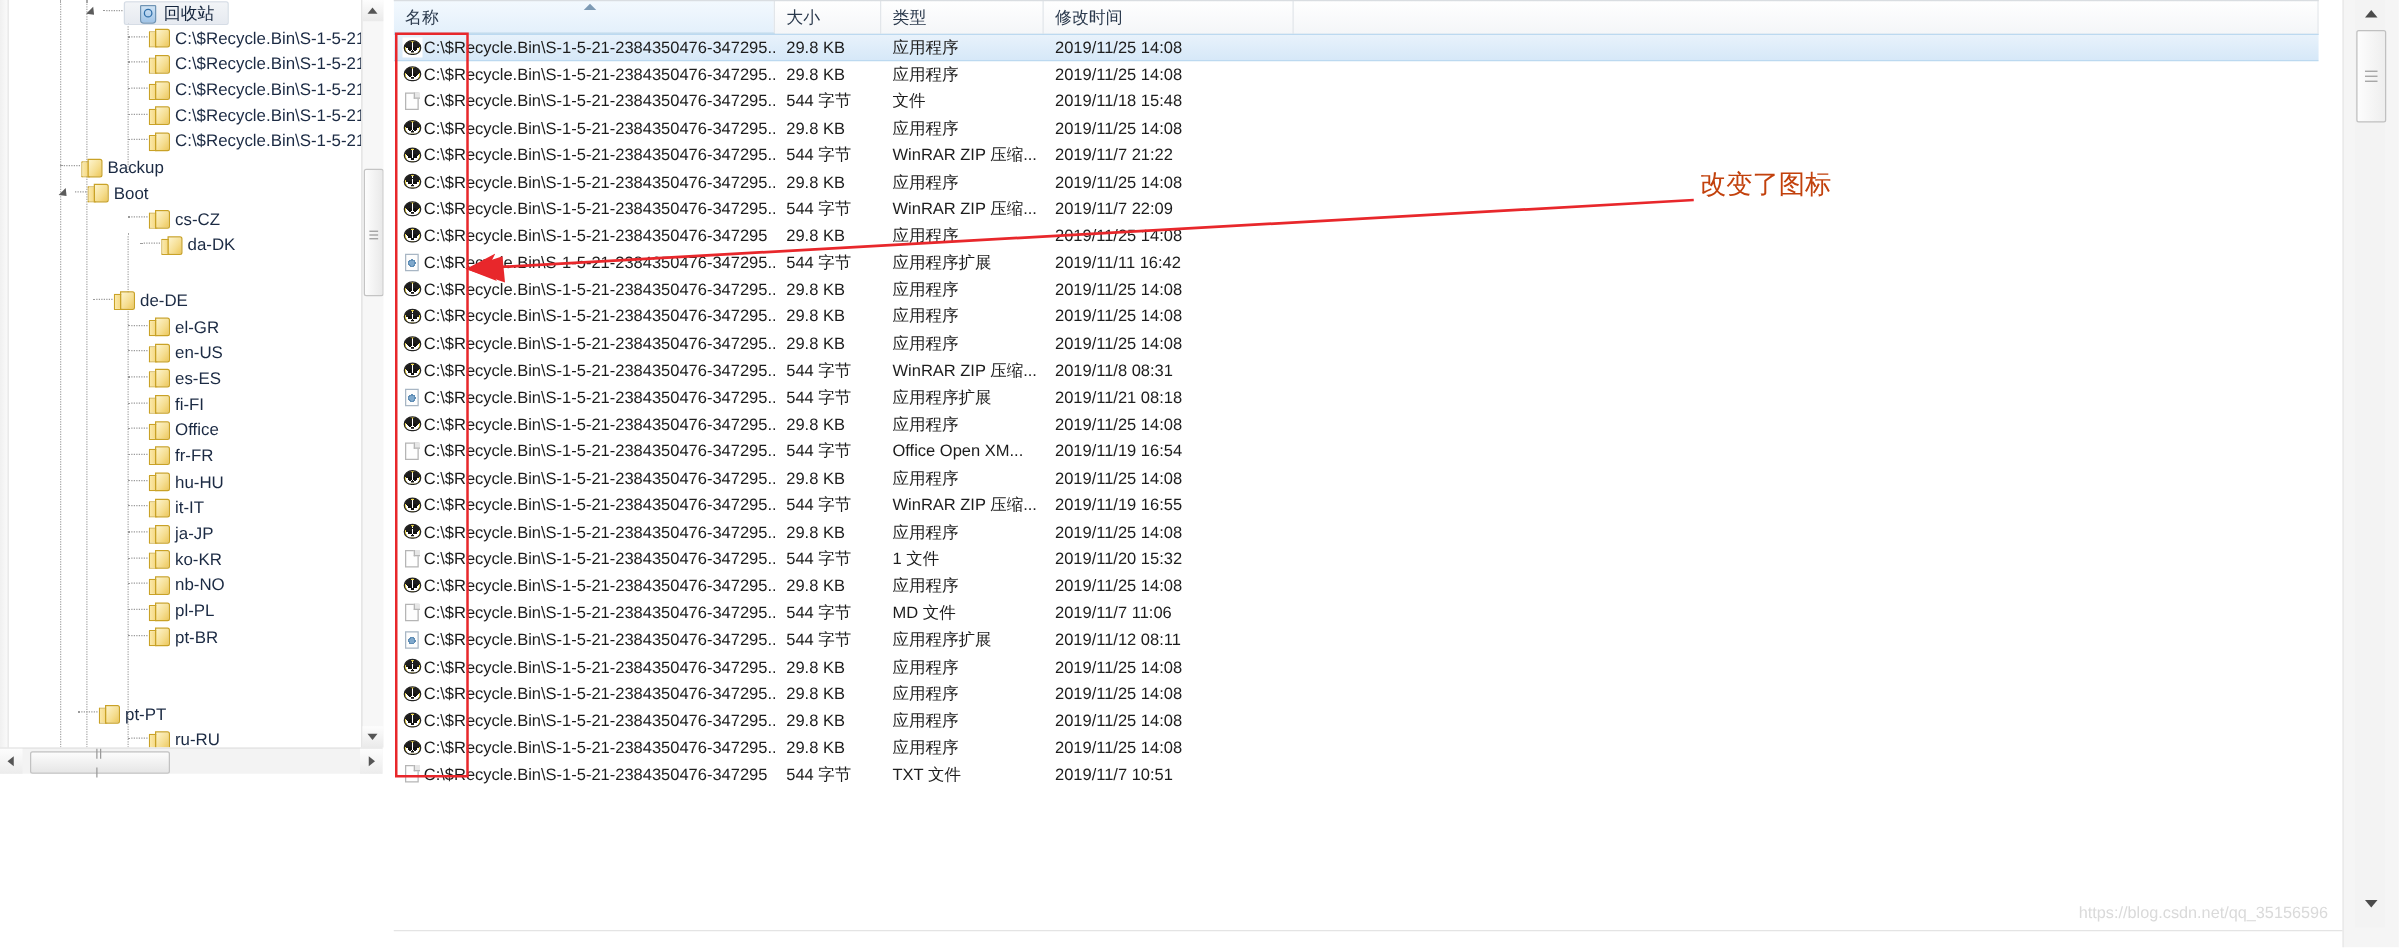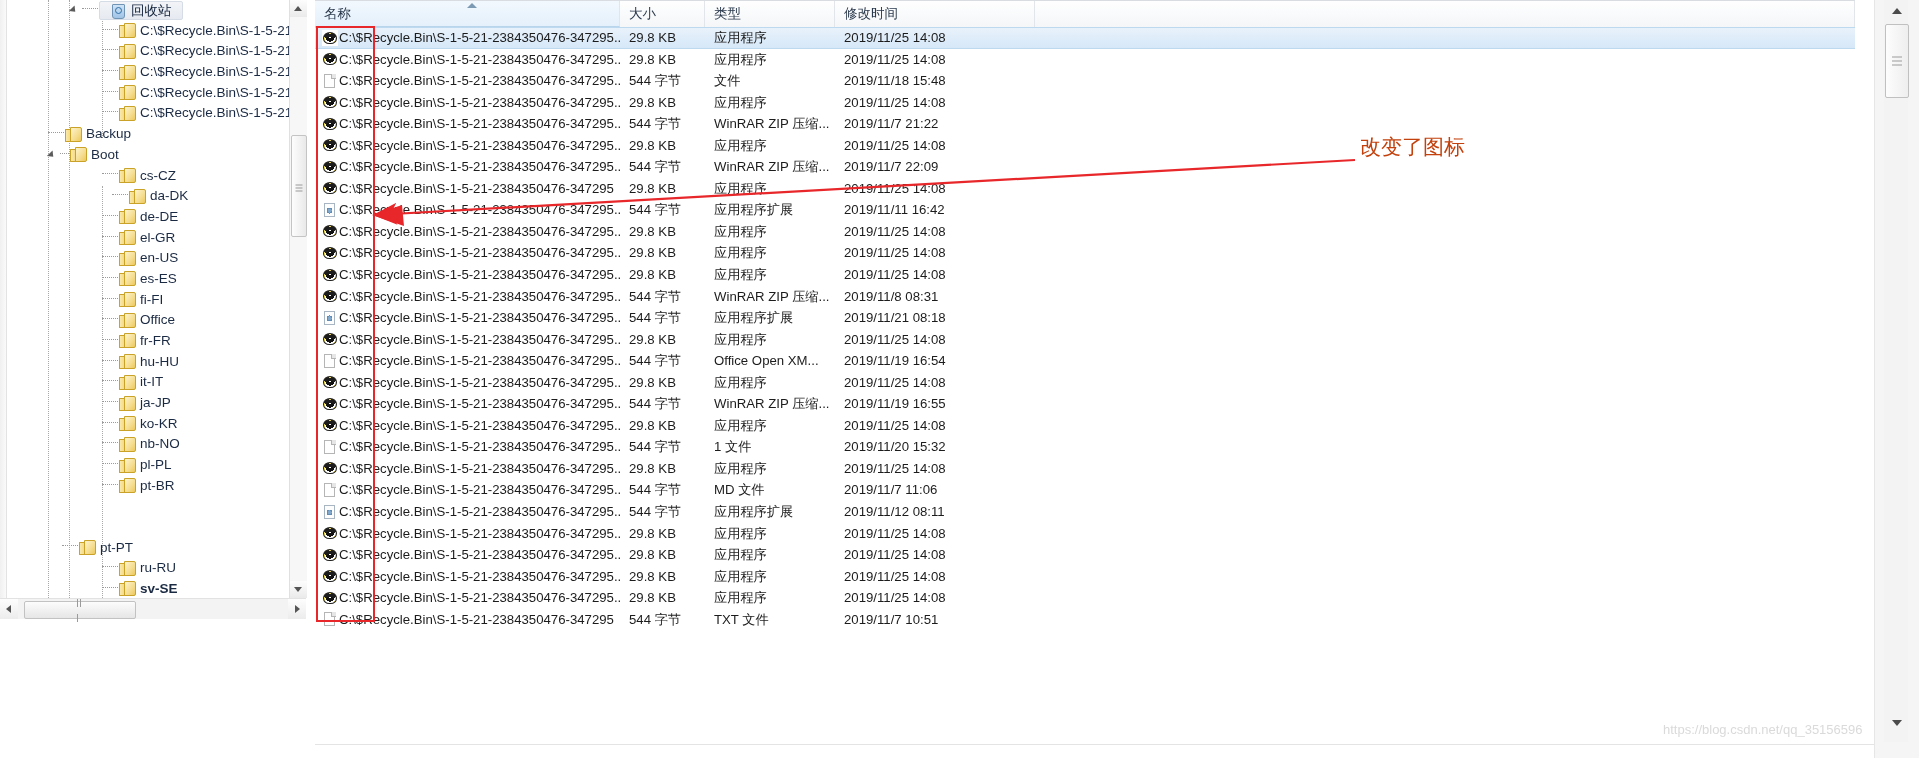--- a/index.html
+++ b/index.html
@@ -277,21 +277,21 @@
           <div class="tree-row sel" style="padding-left:64px;"><span class="twisty open"></span><span class="dots"></span><span class="lbl"><span class="recyclebin"></span><span>回收站</span></span></div>
           <div class="tree-row" style="padding-left:96px;"><span class="dots"></span><span class="folder"></span><span class="lbl">C:\$Recycle.Bin\S-1-5-21-23</span></div>
           <div class="tree-row" style="padding-left:96px;"><span class="dots"></span><span class="folder"></span><span class="lbl">C:\$Recycle.Bin\S-1-5-21-23</span></div>
           <div class="tree-row" style="padding-left:96px;"><span class="dots"></span><span class="folder"></span><span class="lbl">C:\$Recycle.Bin\S-1-5-21-23</span></div>
           <div class="tree-row" style="padding-left:96px;"><span class="dots"></span><span class="folder"></span><span class="lbl">C:\$Recycle.Bin\S-1-5-21-23</span></div>
           <div class="tree-row" style="padding-left:96px;"><span class="dots"></span><span class="folder"></span><span class="lbl">C:\$Recycle.Bin\S-1-5-21-23</span></div>
           <div class="tree-row" style="padding-left:42px;"><span class="dots"></span><span class="folder"></span><span class="lbl">Backup</span></div>
           <div class="tree-row" style="padding-left:42px;"><span class="twisty open"></span><span class="dots" style="width:9px;"></span><span class="folder"></span><span class="lbl">Boot</span></div>
           <div class="tree-row" style="padding-left:96px;"><span class="dots"></span><span class="folder"></span><span class="lbl">cs-CZ</span></div>
           <div class="tree-row" style="padding-left:106px;"><span class="dots"></span><span class="folder"></span><span class="lbl">da-DK</span></div>
-          <div class="tree-row" style="padding-left:96px;"><span class="dots"></span><span class="folder"></span><span class="lbl">de-DE</span></div>
+          <div class="tree-row" style="padding-left:68px;margin-top:24px;"><span class="dots"></span><span class="folder"></span><span class="lbl">de-DE</span></div>
           <div class="tree-row" style="padding-left:96px;"><span class="dots"></span><span class="folder"></span><span class="lbl">el-GR</span></div>
           <div class="tree-row" style="padding-left:96px;"><span class="dots"></span><span class="folder"></span><span class="lbl">en-US</span></div>
           <div class="tree-row" style="padding-left:96px;"><span class="dots"></span><span class="folder"></span><span class="lbl">es-ES</span></div>
           <div class="tree-row" style="padding-left:96px;"><span class="dots"></span><span class="folder"></span><span class="lbl">fi-FI</span></div>
           <div class="tree-row" style="padding-left:96px;"><span class="dots"></span><span class="folder"></span><span class="lbl">Office</span></div>
           <div class="tree-row" style="padding-left:96px;"><span class="dots"></span><span class="folder"></span><span class="lbl">fr-FR</span></div>
           <div class="tree-row" style="padding-left:96px;"><span class="dots"></span><span class="folder"></span><span class="lbl">hu-HU</span></div>
           <div class="tree-row" style="padding-left:96px;"><span class="dots"></span><span class="folder"></span><span class="lbl">it-IT</span></div>
           <div class="tree-row" style="padding-left:96px;"><span class="dots"></span><span class="folder"></span><span class="lbl">ja-JP</span></div>
           <div class="tree-row" style="padding-left:96px;"><span class="dots"></span><span class="folder"></span><span class="lbl">ko-KR</span></div>

